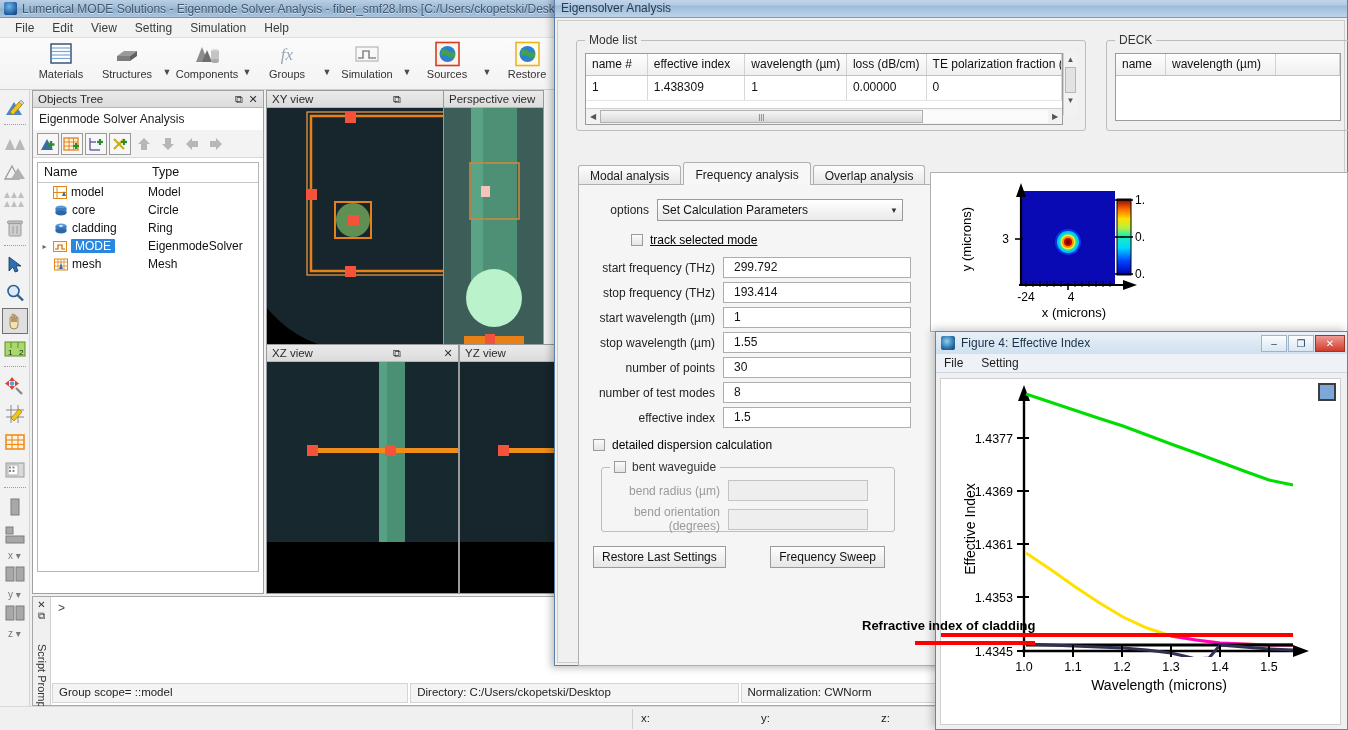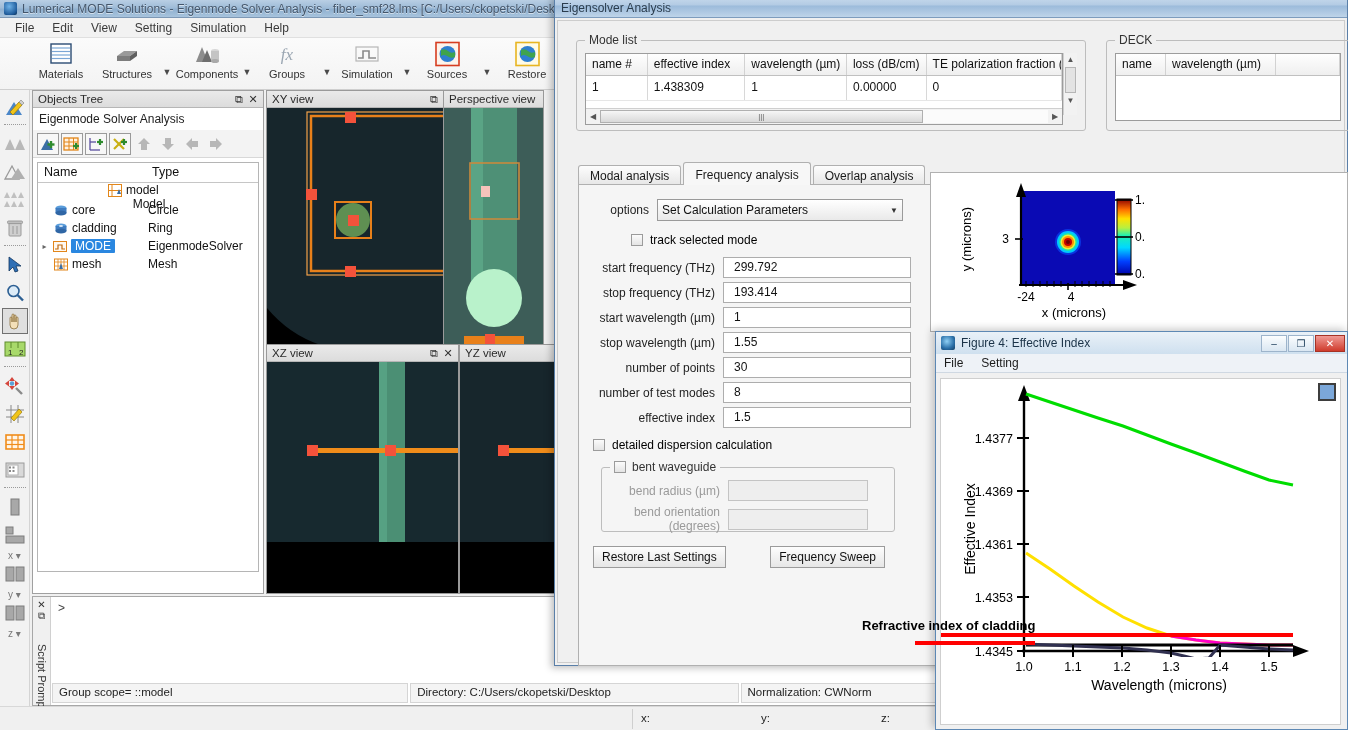--- a/index.html
+++ b/index.html
@@ -83,21 +83,21 @@
   .ot-hdr div { font-size:12.5px; padding:2px 6px; color:#111;}
   .ot-row { display:flex; height:18px; align-items:center; font-size:12px; color:#111; }
   .ot-name { width:108px; display:flex; align-items:center; gap:4px; }
   .ot-sel { background:#2a87e0; color:#fff; padding:0 4px; border-radius:1px;}
   .tw-icon { width:14px; height:13px; flex:0 0 auto; }
   .arrow-t { width:9px; text-align:center; color:#666; font-size:8px; }
 
   
   .view { position:absolute; border:1px solid #9a9a9a; background:#17262c;}
   .view .vh { height:17px; background:linear-gradient(to bottom,#eaeaea,#dcdcdc); border-bottom:1px solid #b6b6b6;
-              display:flex; align-items:center; padding:0 3px 0 5px; font-size:11.5px; color:#2b2b2b;}
+              display:flex; align-items:center; padding:0 3px 0 5px; font-size:11.5px; color:#2b2b2b;gap:37px;}
   .view .vbody { position:absolute; left:0; right:0; top:17px; bottom:0; overflow:hidden; background:#14252b;}
 
   
   #scriptprompt { position:absolute; left:32px; top:596px; width:1010px; height:110px; border:1px solid #a7a7a7; background:#fff;}
   .sp-side { position:absolute; left:0; top:0; width:18px; height:100%; background:#f0f0f0; border-right:1px solid #d0d0d0;}
   .sp-side .vert { writing-mode: vertical-rl; font-size:11px; color:#333; margin-top:22px; margin-left:3px;}
   .sp-area { position:absolute; left:19px; top:2px; right:2px; bottom:26px; background:#fff; font-size:12px; color:#444; padding:2px 6px;}
   .statusrow { position:absolute; left:19px; right:0; bottom:2px; height:20px; display:flex; font-size:11.5px; color:#222;}
   .statusrow > div { border:1px solid #d5d5d5; padding:2px 6px; margin-right:2px; background:#f4f4f4;}
 
@@ -529,21 +529,21 @@
             </svg>
           </div>
     </div>
 
     <div class="ot-table">
       <div class="ot-hdr">
         <div style="width:108px">Name</div>
         <div>Type</div>
       </div>
 
-      <div class="ot-row" style="padding-left:2px;flex-direction:column;">
+      <div class="ot-row" style="padding-left:2px;">
         <div class="ot-name">
           <span class="arrow-t"></span>
           <span class="tw-icon">
             <svg width="14" height="13" viewBox="0 0 14 13">
                   <rect x="0.5" y="0.5" width="13" height="12" fill="#fff" stroke="#e2861a"></rect>
                   <line x1="4" y1="1" x2="4" y2="12" stroke="#e2861a"></line>
                   <line x1="1" y1="6.5" x2="13" y2="6.5" stroke="#e2861a"></line>
                   <polygon points="9,10 11,5 13,10" fill="#3b6ea5"></polygon>
                 </svg>
           </span>
@@ -782,21 +782,21 @@
         <div class="formrow" style="margin-bottom:12px;">
           <div class="lab" style="width:64px;">options</div>
           <div class="combo">
             <span class="cv">Set Calculation Parameters</span>
             <span class="cc">▼</span>
           </div>
         </div>
 
         <div class="formrow" style="margin-bottom:10px; padding-left:38px;">
           <span class="cbx"></span>
-          <span style="margin-left:7px; font-size:12px;">track selected mode</span>
+          <span style="margin-left:7px; font-size:12px;text-decoration:underline;">track selected mode</span>
         </div>
 
         <div class="formrow">
           <div class="lab">start frequency (THz)</div>
           <div class="txt">299.792</div>
         </div>
         <div class="formrow">
           <div class="lab">stop frequency (THz)</div>
           <div class="txt">193.414</div>
         </div>

